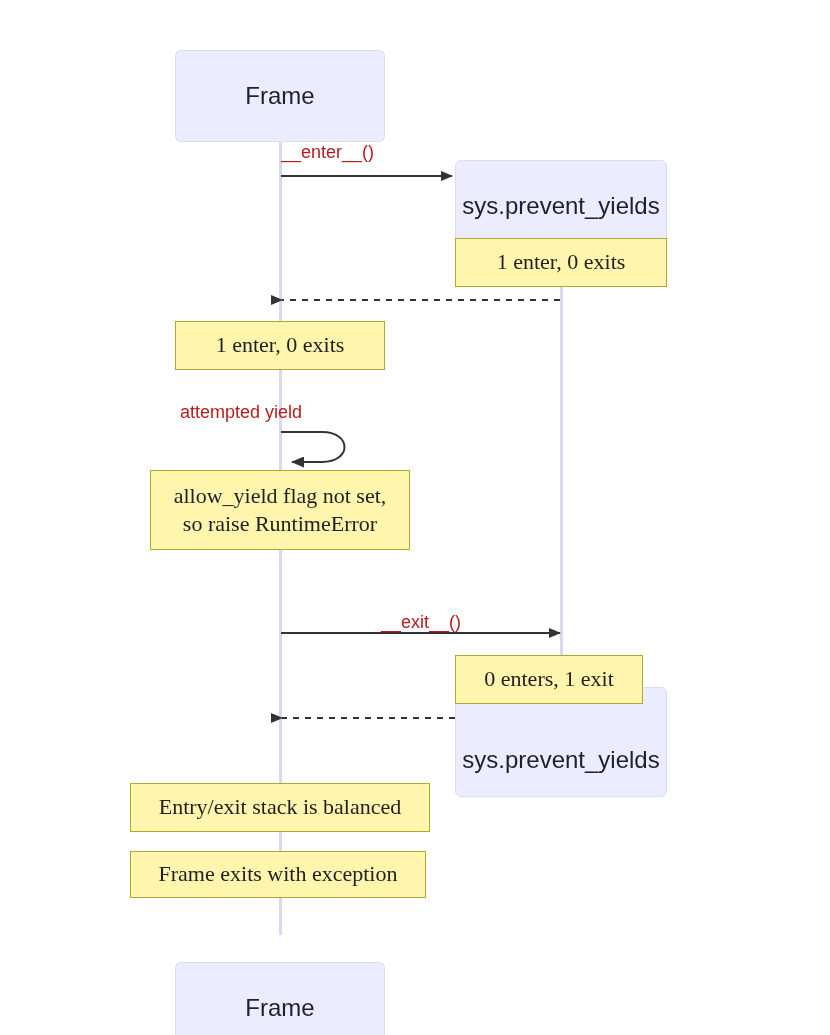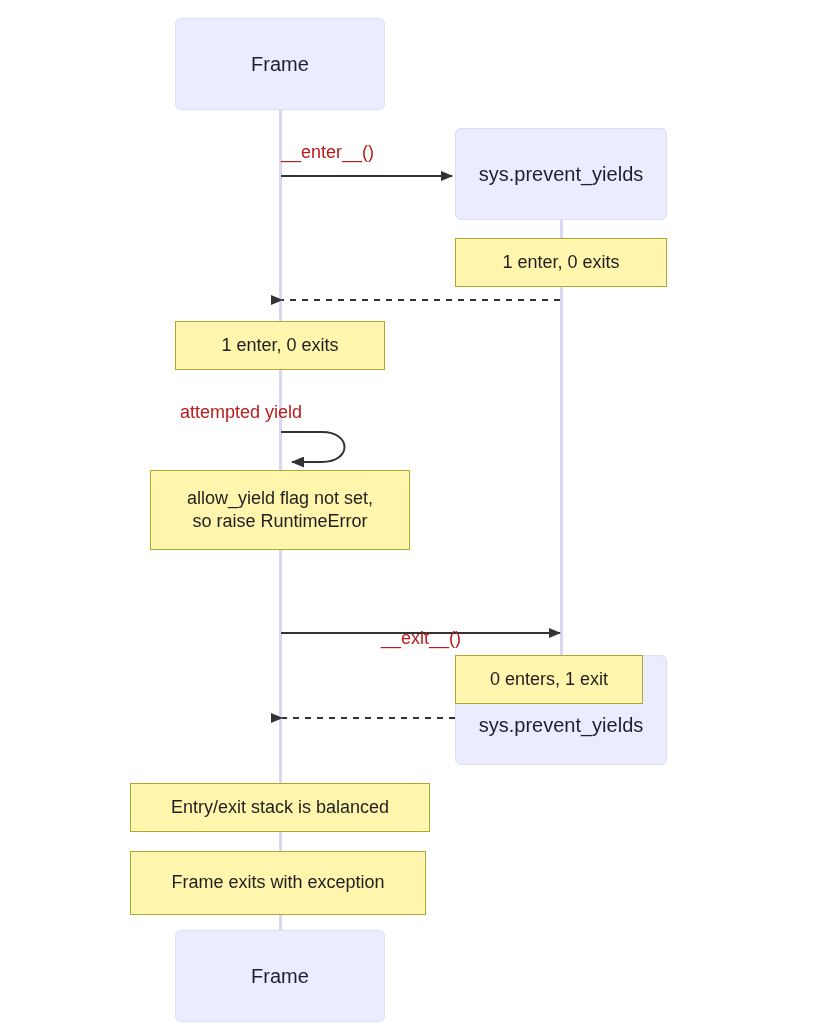--- a/index.html
+++ b/index.html
@@ -25,40 +25,41 @@
   .actor-box {
     position: absolute;
     background: #ececff;
     border: 1px solid #dcdcf6;
     border-radius: 6px;
     box-sizing: border-box;
     display: flex;
     align-items: center;
     justify-content: center;
     color: #1f1f2e;
-    font-size: 20px;
+    font-size: 24px;
     font-family: "Liberation Sans", sans-serif;
+    margin-top: 32px;
   }
   .actor-box.actor-bottom-right {
     align-items: flex-start;
     padding-top: 58px;
   }
   .note-box {
     position: absolute;
     background: #fff5ad;
     border: 1px solid #aaaa33;
     box-sizing: border-box;
     display: flex;
     align-items: center;
     justify-content: center;
     text-align: center;
     color: #1f1f1f;
-    font-size: 18px;
+    font-size: 22px;
     line-height: 1.28;
-    font-family: Liberation Sans, sans-serif;
+    font-family: Liberation Serif, serif;
     white-space: pre-line;
   }
   .msg-label {
     position: absolute;
     color: #b91c1c;
     font-size: 18px;
     font-family: "Liberation Sans", sans-serif;
     text-align: center;
     white-space: nowrap;
   }
@@ -112,21 +113,21 @@
   </div>
 
   <div class="msg-label" style="left:281px; top:142px; width:280px; text-align:left;">
     <span>__enter__()</span>
   </div>
 
   <div class="msg-label" style="left:180px; top:402px; width:200px; text-align:left;">
     <span>attempted yield</span>
   </div>
 
-  <div class="msg-label" style="left:281px; top:628px; width:280px; text-align:center;">
+  <div class="msg-label" style="left:281px; top:612px; width:280px; text-align:center;">
     <span>__exit__()</span>
   </div>
 
   <div class="note-box" style="left:455px; top:238px; width:212px; height:49px;">
     <span>1 enter, 0 exits</span>
   </div>
 
   <div class="note-box" style="left:175px; top:321px; width:210px; height:49px;">
     <span>1 enter, 0 exits</span>
   </div>
@@ -137,17 +138,17 @@
   </div>
 
   <div class="note-box" style="left:455px; top:655px; width:188px; height:49px;">
     <span>0 enters, 1 exit</span>
   </div>
 
   <div class="note-box" style="left:130px; top:783px; width:300px; height:49px;">
     <span>Entry/exit stack is balanced</span>
   </div>
 
-  <div class="note-box" style="left:130px; top:851px; width:296px; height:64px;">
+  <div class="note-box" style="left:130px; top:851px; width:296px; height:47px;">
     <span>Frame exits with exception</span>
   </div>
 
 </div>
 
 </body></html>

